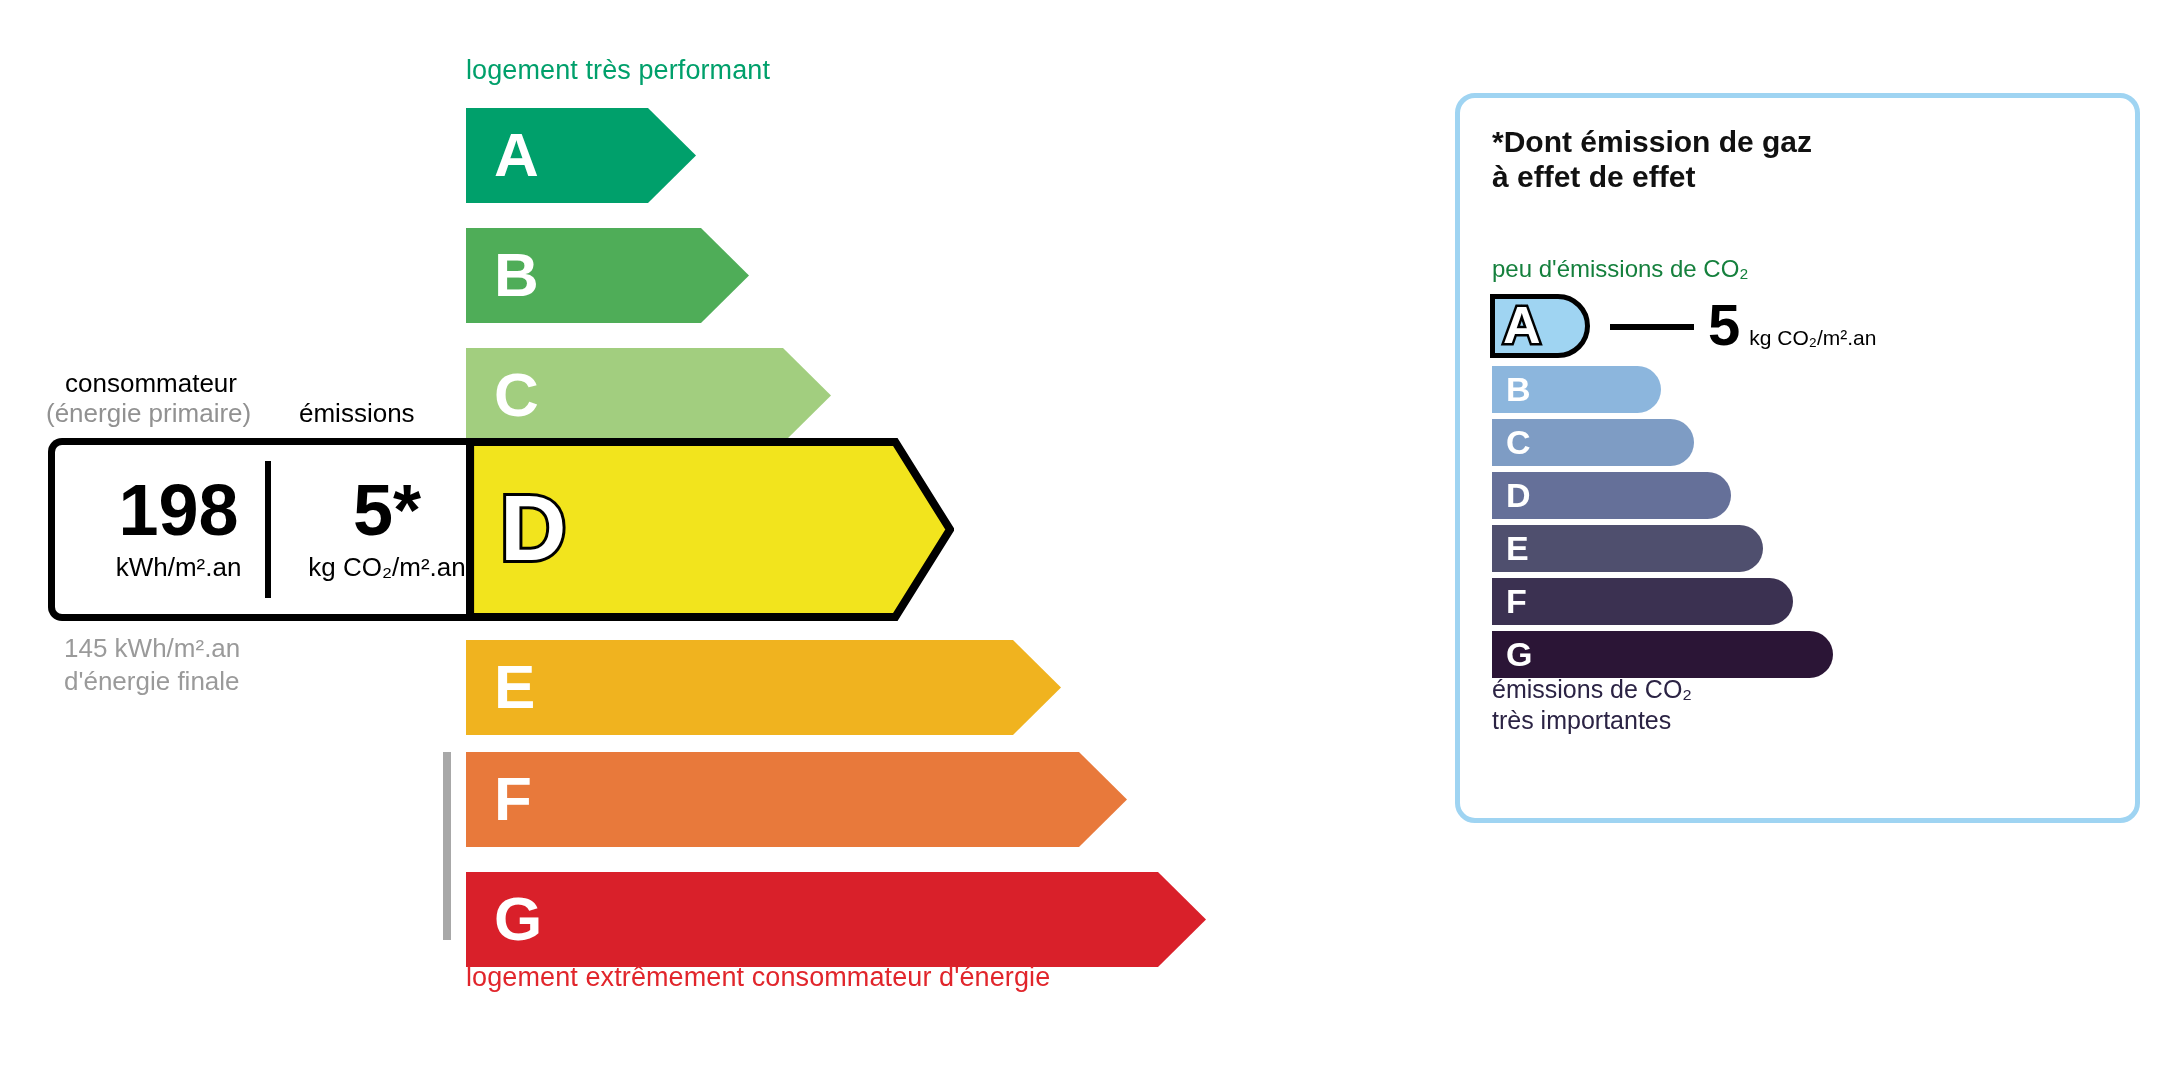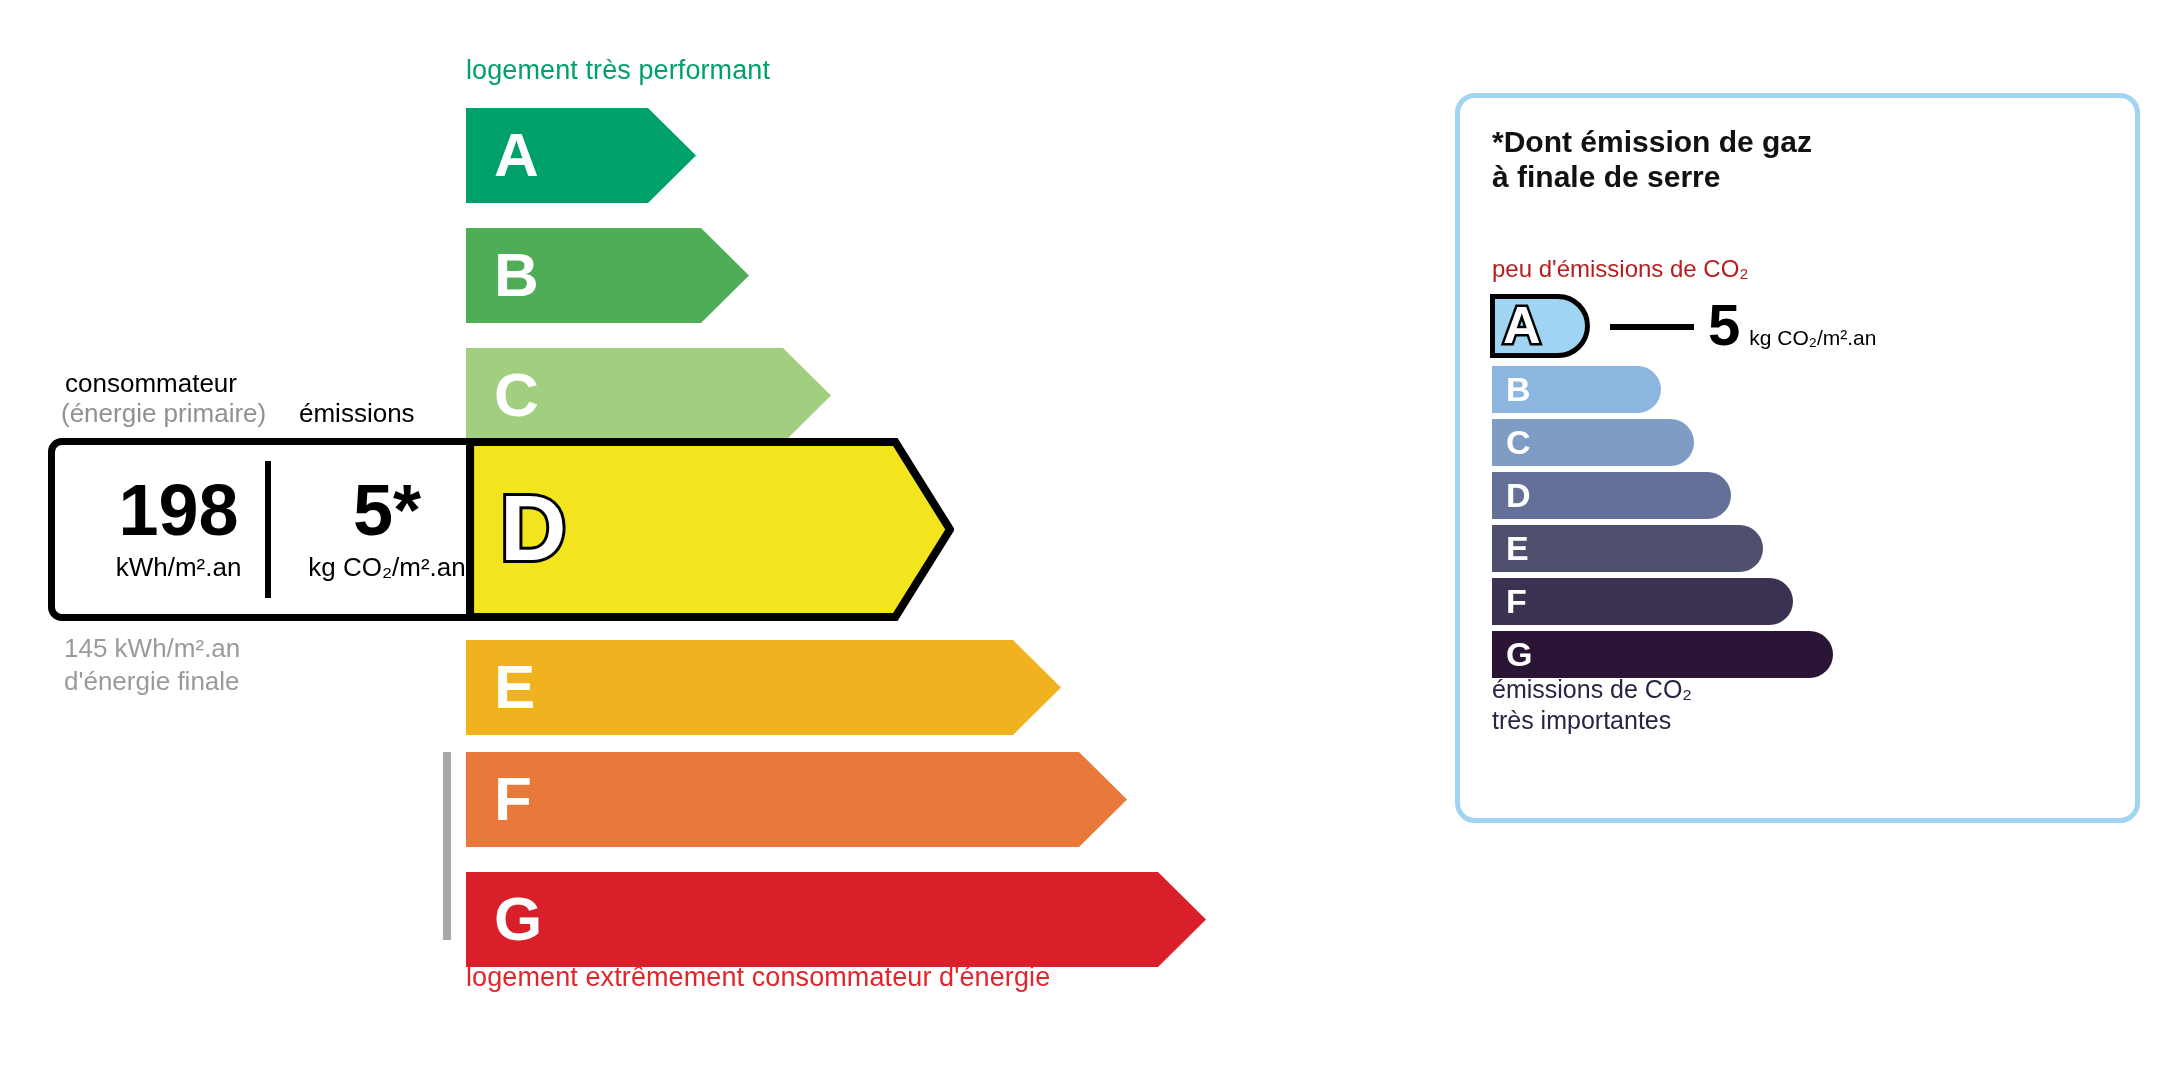--- a/index.html
+++ b/index.html
@@ -65,21 +65,21 @@
     position: absolute; left: 50.3%; top: 16px; bottom: 16px;
     width: 6px; background: #000;
   }
   .vb-num { font-size: 72px; font-weight: 700; color: #000; line-height: .96; }
   .vb-unit { font-size: 26px; color: #000; margin-top: 6px; white-space: nowrap; }
 
   .vb-label-top {
     position: absolute; font-size: 26px; color: #000; white-space: nowrap;
   }
   #label-consommation { left: 65px; top: 368px; }
-  #label-energie-primaire { left: 61px; top: 398px; color: #919191; }
+  #label-energie-primaire { left: 46px; top: 398px; color: #919191; }
   #label-emissions { left: 299px; top: 398px; }
 
   #final-energy {
     position: absolute; left: 64px; top: 632px;
     font-size: 26px; color: #9a9a9a; line-height: 1.25; white-space: nowrap;
   }
 
   
   #passoire-bar {
     position: absolute; left: 443px; top: 752px;
@@ -97,21 +97,21 @@
     border: 5px solid #9fd4f2; border-radius: 20px;
     background: #ffffff;
   }
   #co2-title {
     position: absolute; left: 32px; top: 26px;
     font-size: 30px; font-weight: 700; color: #111; line-height: 1.18;
     white-space: nowrap;
   }
   #co2-top-caption {
     position: absolute; left: 32px; top: 157px;
-    font-size: 24px; color: #b91c1c; white-space: nowrap;
+    font-size: 24px; color: #15803d; white-space: nowrap;
   }
   #co2-bottom-caption {
     position: absolute; left: 32px; top: 576px;
     font-size: 25px; color: #2b2344; line-height: 1.22; white-space: nowrap;
   }
 
   .co2-row { position: absolute; left: 32px; }
   .co2-bar {
     position: relative; height: 100%;
     border-radius: 0 999px 999px 0;
@@ -236,21 +236,21 @@
         </div>
       </div>
 
     <div class="bottom-caption">logement extrêmement consommateur d'énergie</div>
   </div>
 
   <div id="co2-panel">
 
     <div id="co2-title">
       <div>*Dont émission de gaz</div>
-      <div>à finale de serre</div>
+      <div>à effet de effet</div>
     </div>
 
     <div id="co2-top-caption">peu d'émissions de CO₂</div>
 
     <div id="co2-row-a">
       <div id="co2-pill">
         <span class="co2-letter-a">A</span>
       </div>
     </div>
     <div id="co2-leader"></div>

